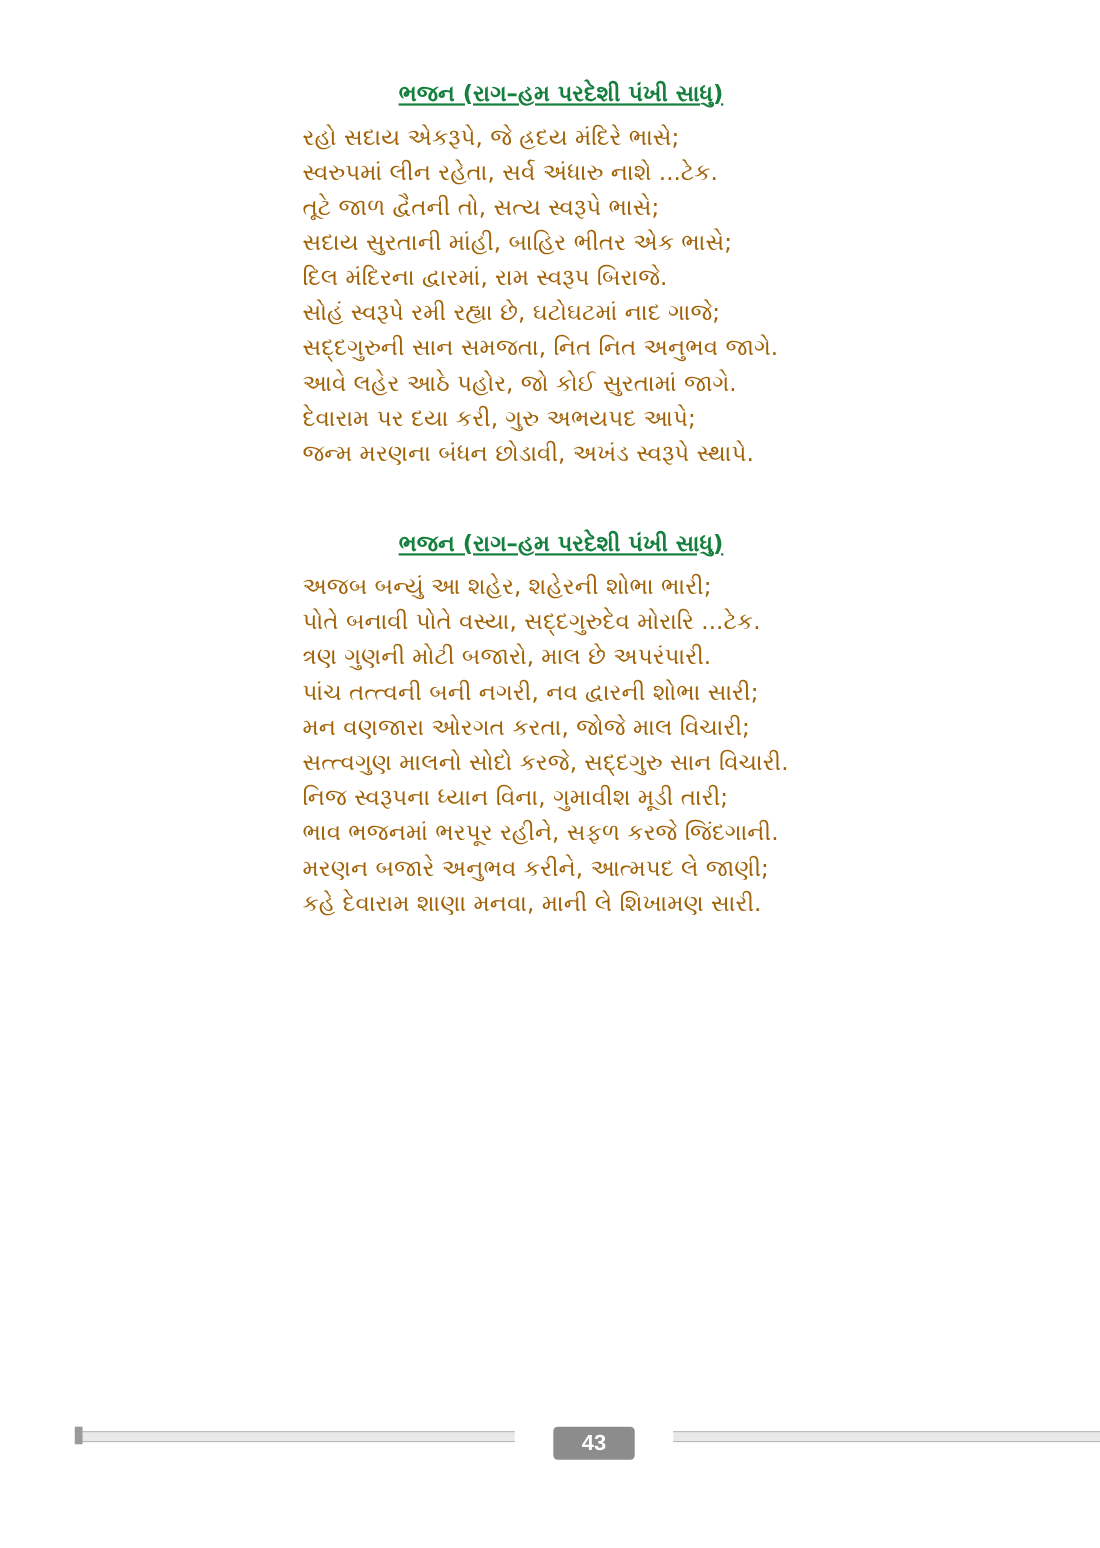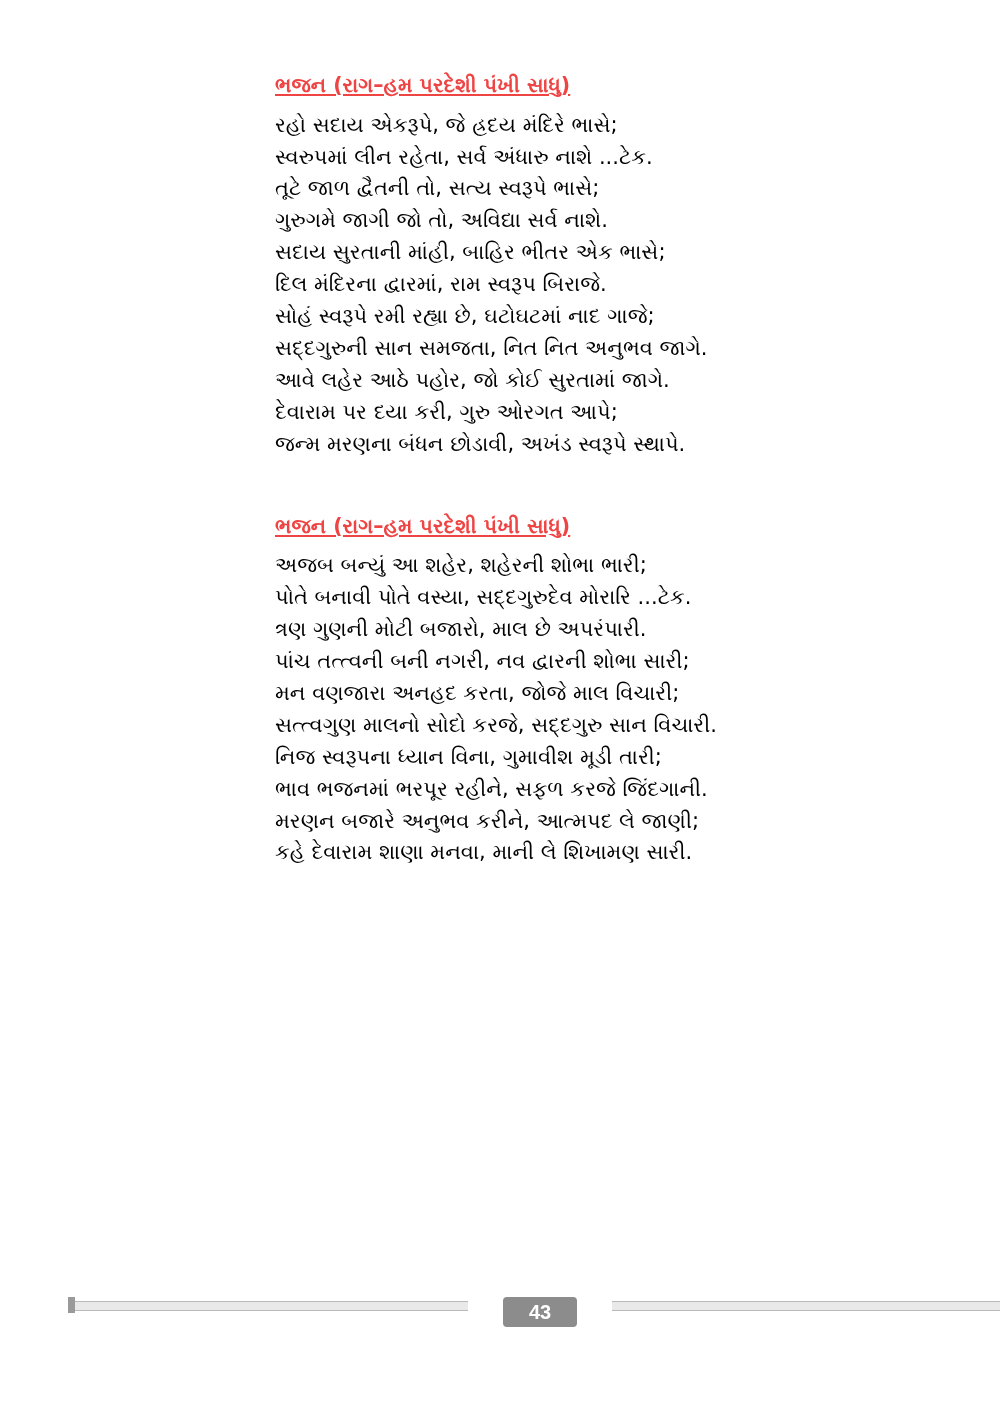--- a/index.html
+++ b/index.html
@@ -32,31 +32,32 @@
     width: 470px;
   }
 
   .song-block {
     margin-bottom: 52px;
   }
 
   .song-title {
     font-size: 20.5px;
     font-weight: bold;
+    text-align: center;
     text-decoration: underline;
     letter-spacing: 0px;
     margin: 0 0 10px 0;
     line-height: 1.35;
-    color: #ef4444;
+    color: #15803d;
   }
 
   .verse-line {
     font-size: 21px;
     line-height: 1.52;
-    color: #000000;
+    color: #a16207;
     white-space: nowrap;
     text-align: left;
   }
 
   .footer {
     position: absolute;
     left: 0;
     top: 1285px;
     width: 1000px;
     height: 40px;
@@ -113,37 +114,36 @@
 
 <div class="page">
 
   <div class="content">
 
     <div class="song-block">
       <div class="song-title">ભજન (રાગ–હમ પરદેશી પંખી સાધુ)</div>
       <div class="verse-line">રહો સદાય એકરૂપે, જે હ્રદય મંદિરે ભાસે;</div>
       <div class="verse-line">સ્વરુપમાં લીન રહેતા, સર્વ અંધારુ નાશે ...ટેક.</div>
       <div class="verse-line">તૂટે જાળ દ્વૈતની તો, સત્ય સ્વરૂપે ભાસે;</div>
-      <div class="verse-line">ગુરુગમે જાગી જો તો, અવિદ્યા સર્વ નાશે.</div>
       <div class="verse-line">સદાય સુરતાની માંહી, બાહિર ભીતર એક ભાસે;</div>
       <div class="verse-line">દિલ મંદિરના દ્વારમાં, રામ સ્વરૂપ બિરાજે.</div>
       <div class="verse-line">સોહં સ્વરૂપે રમી રહ્યા છે, ઘટોઘટમાં નાદ ગાજે;</div>
       <div class="verse-line">સદ્દગુરુની સાન સમજતા, નિત નિત અનુભવ જાગે.</div>
       <div class="verse-line">આવે લહેર આઠે પહોર, જો કોઈ સુરતામાં જાગે.</div>
-      <div class="verse-line">દેવારામ પર દયા કરી, ગુરુ ઓરગત આપે;</div>
+      <div class="verse-line">દેવારામ પર દયા કરી, ગુરુ અભયપદ આપે;</div>
       <div class="verse-line">જન્મ મરણના બંધન છોડાવી, અખંડ સ્વરૂપે સ્થાપે.</div>
     </div>
 
     <div class="song-block">
       <div class="song-title">ભજન (રાગ–હમ પરદેશી પંખી સાધુ)</div>
       <div class="verse-line">અજબ બન્યું આ શહેર, શહેરની શોભા ભારી;</div>
       <div class="verse-line">પોતે બનાવી પોતે વસ્યા, સદ્દગુરુદેવ મોરારિ ...ટેક.</div>
       <div class="verse-line">ત્રણ ગુણની મોટી બજારો, માલ છે અપરંપારી.</div>
       <div class="verse-line">પાંચ તત્ત્વની બની નગરી, નવ દ્વારની શોભા સારી;</div>
-      <div class="verse-line">મન વણજારા અનહદ કરતા, જોજે માલ વિચારી;</div>
+      <div class="verse-line">મન વણજારા ઓરગત કરતા, જોજે માલ વિચારી;</div>
       <div class="verse-line">સત્ત્વગુણ માલનો સોદો કરજે, સદ્દગુરુ સાન વિચારી.</div>
       <div class="verse-line">નિજ સ્વરૂપના ધ્યાન વિના, ગુમાવીશ મૂડી તારી;</div>
       <div class="verse-line">ભાવ ભજનમાં ભરપૂર રહીને, સફળ કરજે જિંદગાની.</div>
       <div class="verse-line">મરણન બજારે અનુભવ કરીને, આત્મપદ લે જાણી;</div>
       <div class="verse-line">કહે દેવારામ શાણા મનવા, માની લે શિખામણ સારી.</div>
     </div>
 
   </div>
 
   <div class="footer">

